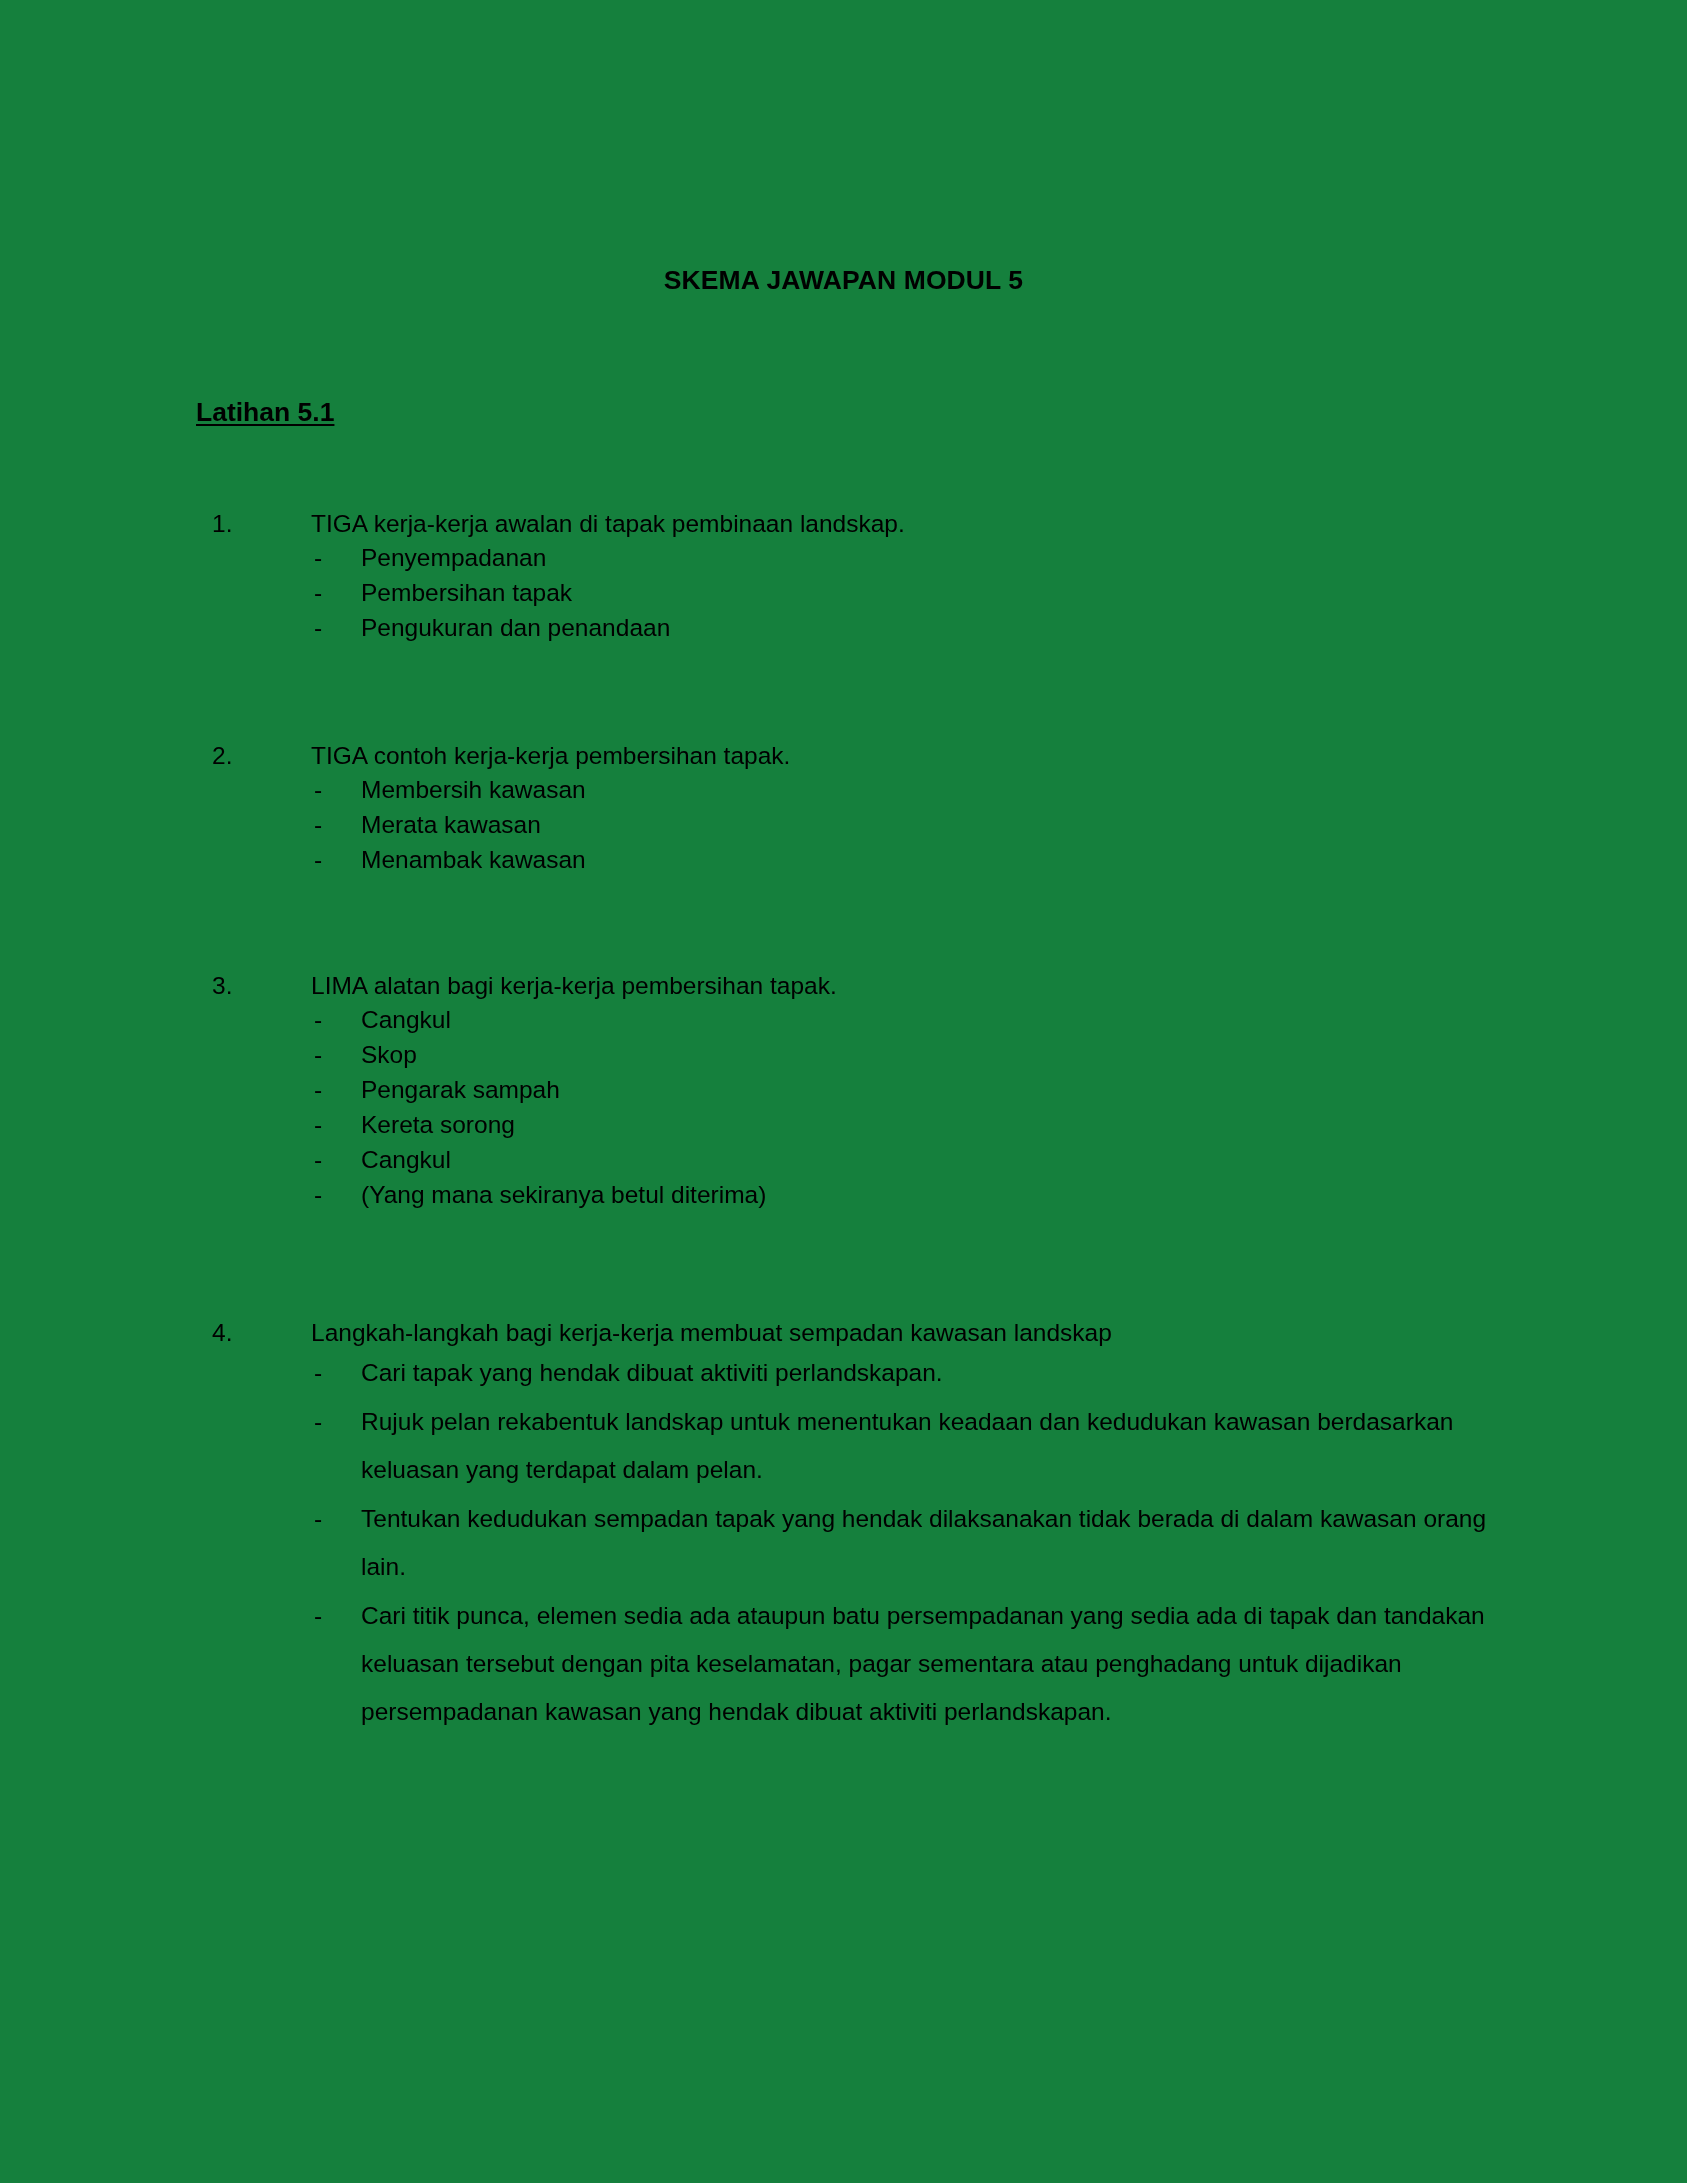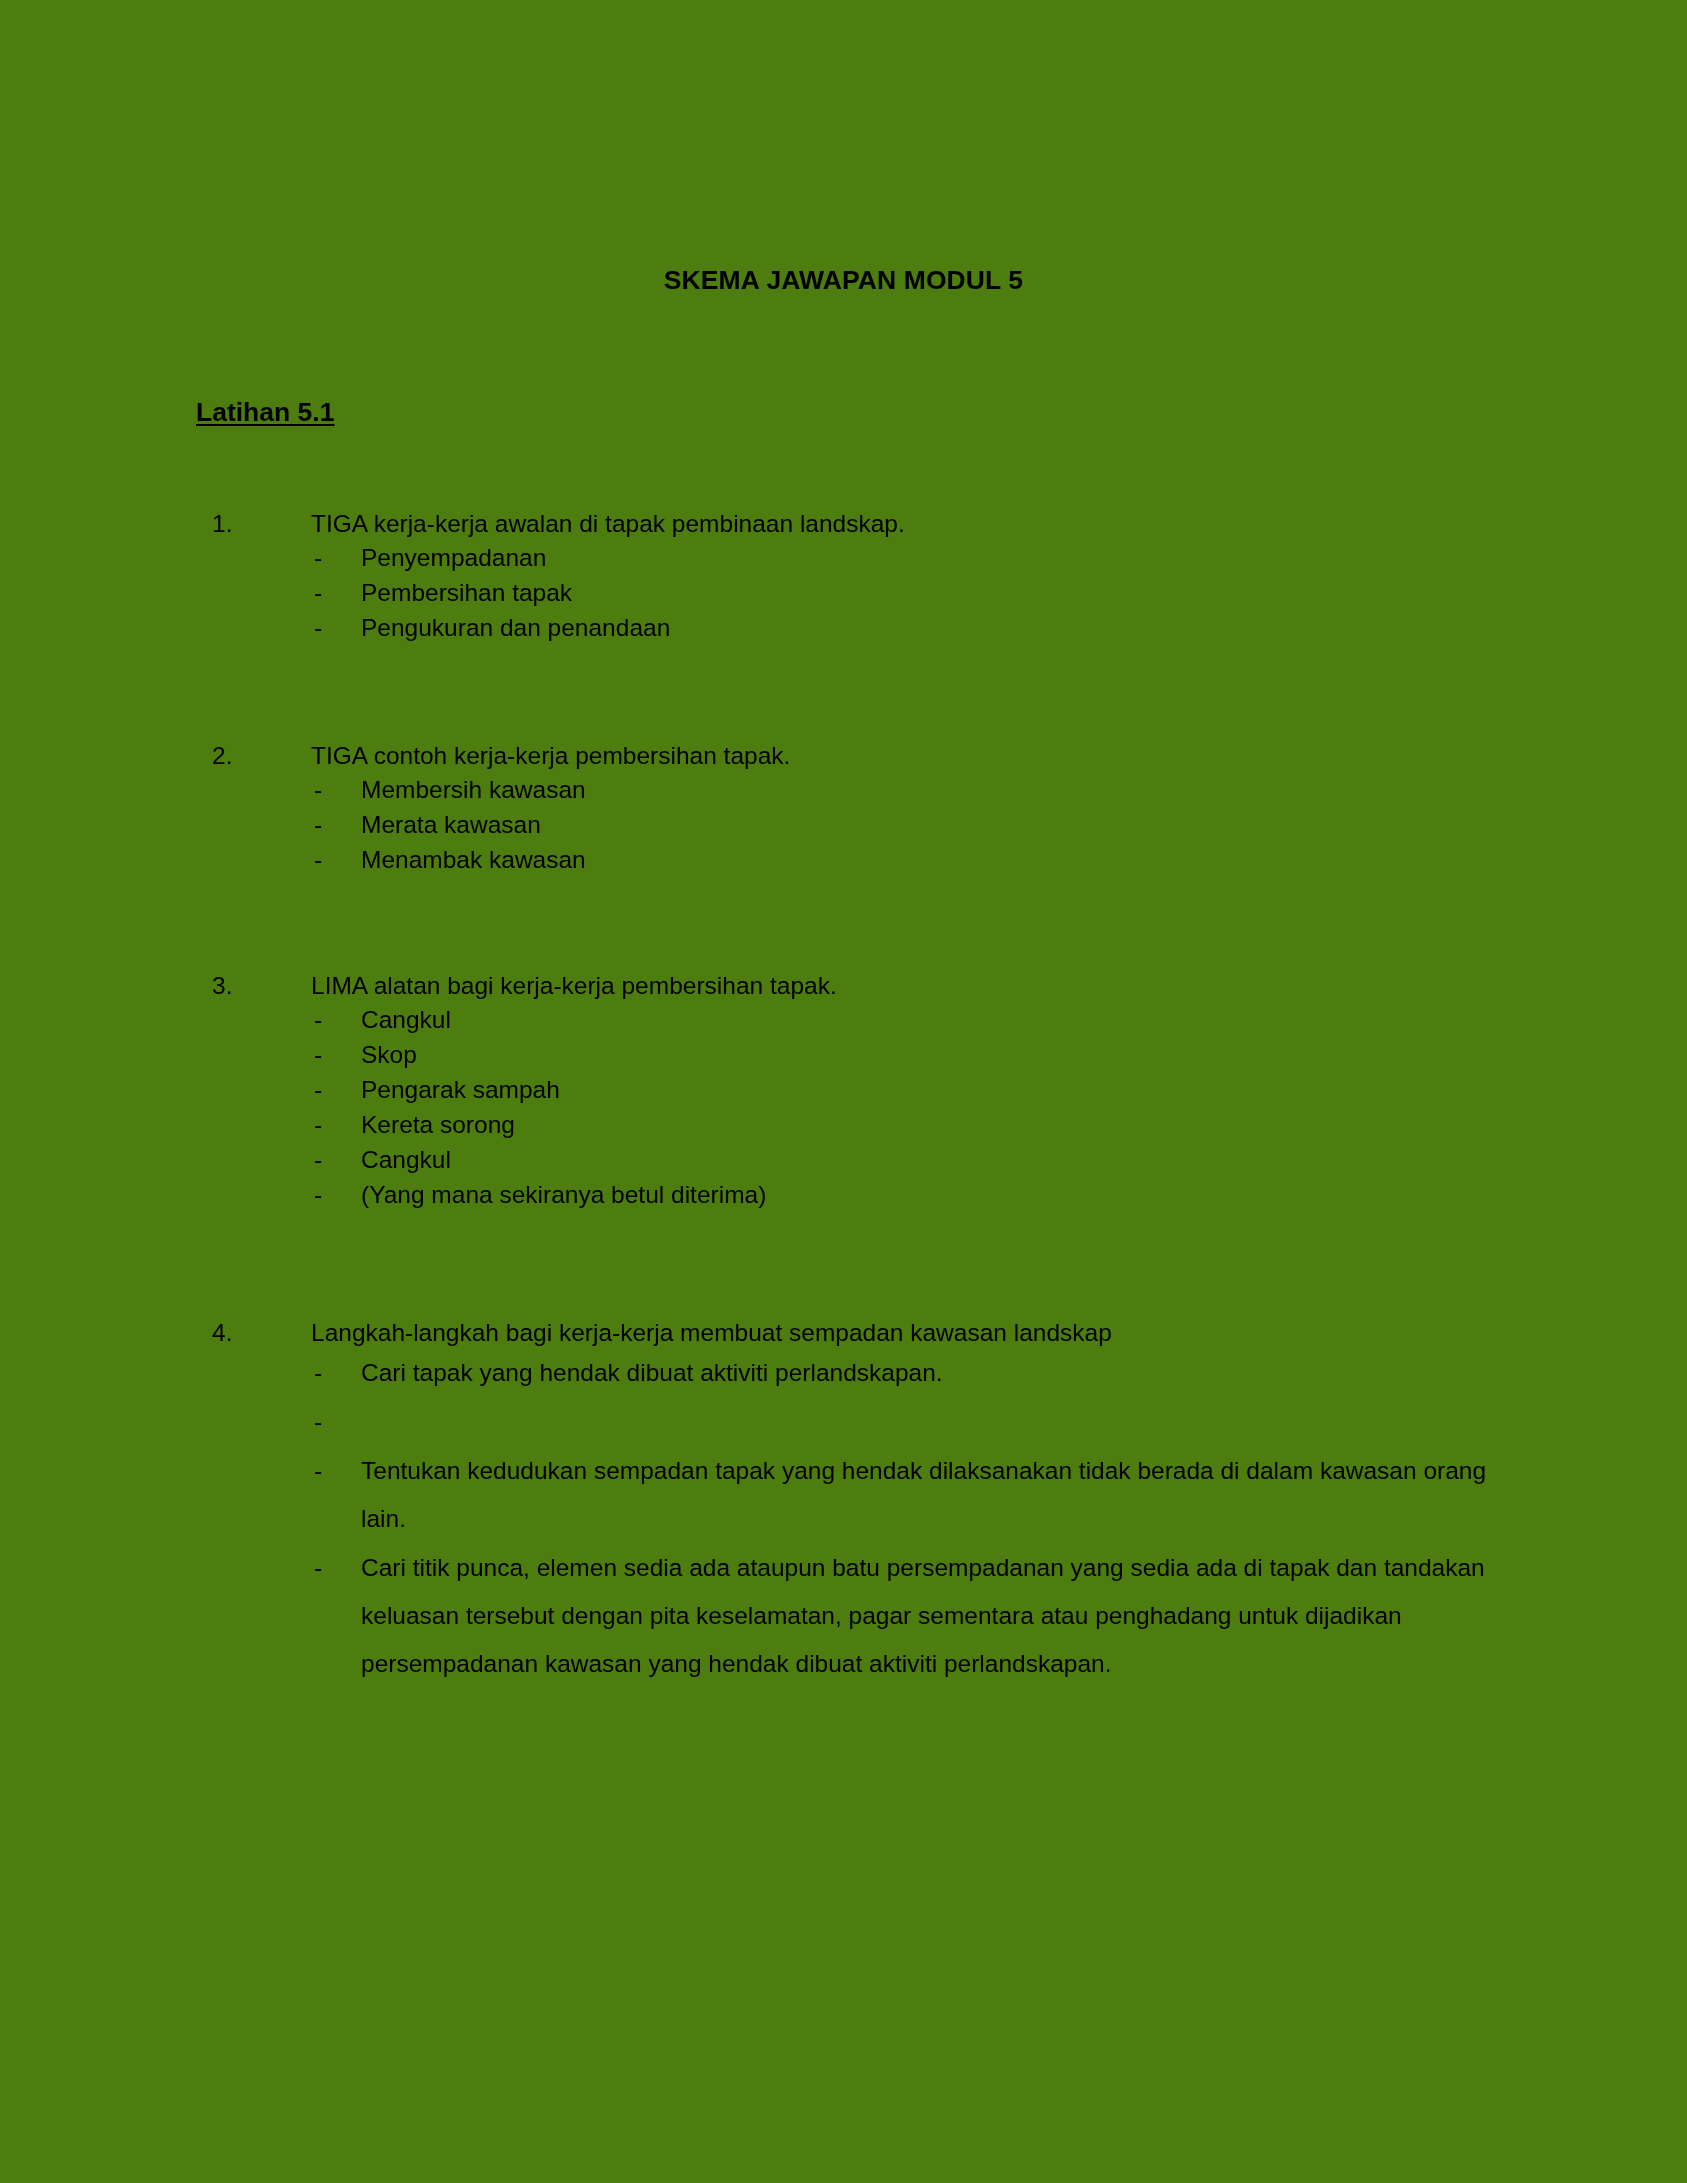--- a/index.html
+++ b/index.html
@@ -5,21 +5,21 @@
   html, body {
     margin: 0;
     padding: 0;
     background: #ffffff;
   }
 
   .page {
     position: relative;
     width: 1687px;
     height: 2183px;
-    background: #4d7c0f;
+    background: #15803d;
     color: #000000;
     font-family: "Liberation Sans", sans-serif;
     overflow: hidden;
     box-sizing: border-box;
   }
 
   
   .doc-title {
     position: absolute;
     top: 265px;
@@ -195,20 +195,21 @@
       <span class="qnum">4.</span>
       <span class="qtext">Langkah-langkah bagi kerja-kerja membuat sempadan kawasan landskap</span>
     </div>
     <ul class="sublist loose">
       <li class="subitem">
         <span class="subdash">-</span>
         <span class="subtext">Cari tapak yang hendak dibuat aktiviti perlandskapan.</span>
       </li>
       <li class="subitem">
         <span class="subdash">-</span>
+        <span class="subtext">Rujuk pelan rekabentuk landskap untuk menentukan keadaan dan kedudukan kawasan berdasarkan keluasan yang terdapat dalam pelan.</span>
       </li>
       <li class="subitem">
         <span class="subdash">-</span>
         <span class="subtext">Tentukan kedudukan sempadan tapak yang hendak dilaksanakan tidak berada di dalam kawasan orang lain.</span>
       </li>
       <li class="subitem">
         <span class="subdash">-</span>
         <span class="subtext">Cari titik punca, elemen sedia ada ataupun batu persempadanan yang sedia ada di tapak dan tandakan keluasan tersebut dengan pita keselamatan, pagar sementara atau penghadang untuk dijadikan persempadanan kawasan yang hendak dibuat aktiviti perlandskapan.</span>
       </li>
     </ul>

